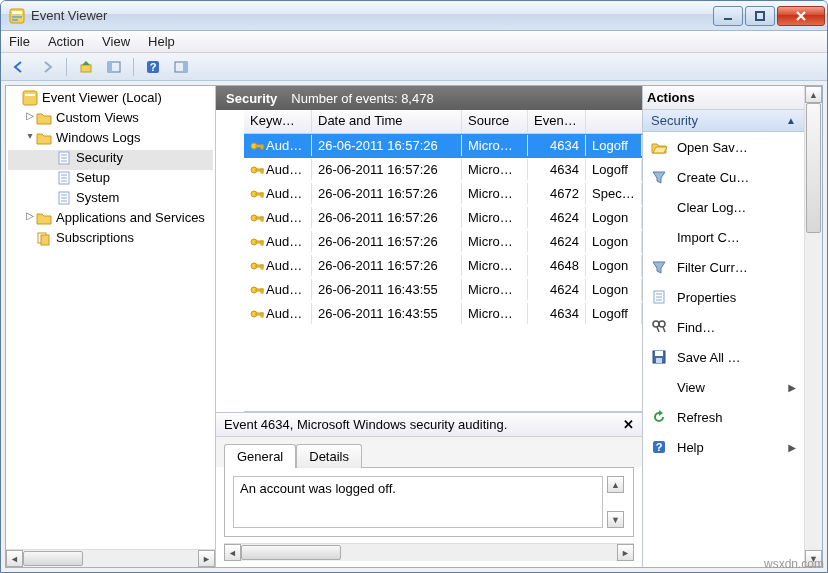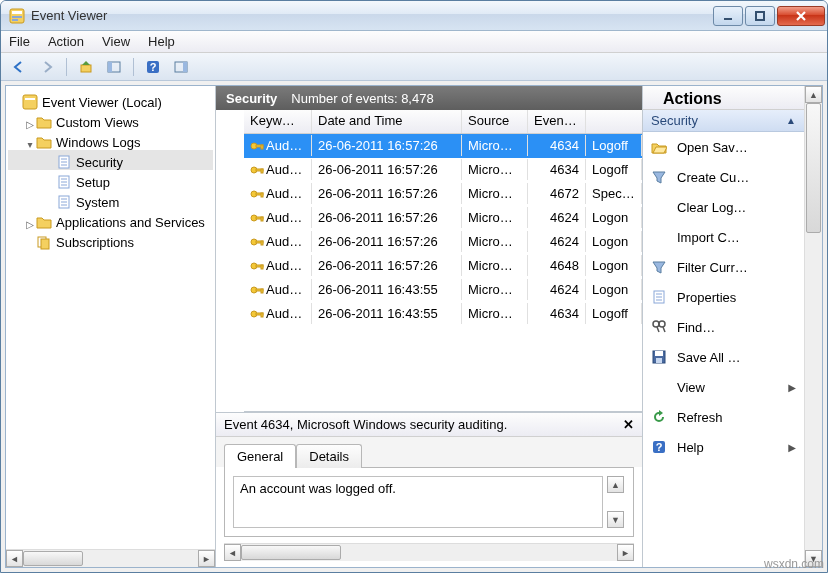--- a/index.html
+++ b/index.html
@@ -39,21 +39,21 @@
 .tool-btn { width: 24px; height: 22px; display: flex; align-items: center; justify-content: center; border: 1px solid transparent; border-radius: 3px; }
 .tool-sep { width:1px; height:18px; background:#b0c0d4; margin:0 3px; }
 .body {
   flex:1; display:flex; margin:4px; background:#fff; border:1px solid #9bb3cc; min-height:0;
 }
 .tree-pane {
   width: 210px; border-right:1px solid #c0c8d0; overflow:hidden; display:flex; flex-direction:column;
   background:#fff;
 }
 .tree { flex:1; padding:4px 2px; font-size:13px; overflow:hidden; white-space:nowrap; }
-.tree-row { display:flex; align-items:flex-end; height:20px; padding-right:4px; cursor:default; }
+.tree-row { display:flex; align-items:flex-start; height:20px; padding-right:4px; cursor:default; }
 .tree-row .exp { width:12px; text-align:center; font-size:10px; color:#666; }
 .tree-row .ticon { width:16px; height:16px; margin-right:4px; flex-shrink:0; }
 .tree-row.sel { background:#e5e5e5; }
 .indent-0{padding-left:2px} .indent-1{padding-left:16px} .indent-2{padding-left:36px}
 .hscroll { height:18px; border-top:1px solid #ddd; background:#f0f0f0; display:flex; align-items:center; }
 .hscroll .arrow{width:17px;height:17px;border:1px solid #ababab;background:linear-gradient(#fff,#e3e3e3);display:flex;align-items:center;justify-content:center;font-size:9px;color:#555}
 .hscroll .track{flex:1;height:17px;background:#efefef;position:relative}
 .hscroll .thumb{position:absolute;left:0;width:60px;height:15px;top:1px;background:linear-gradient(#f8f8f8,#d8d8d8);border:1px solid #ababab;border-radius:2px}
 .center-pane { flex:1; display:flex; flex-direction:column; min-width:0; }
 .list-header {
@@ -75,21 +75,21 @@
 .tabs { display:flex; padding:6px 8px 0 8px; gap:0; background:#f4f4f4; }
 .tab { padding:4px 12px; border:1px solid #b7b7b7; border-bottom:none; background:linear-gradient(#fdfdfd,#ececec); font-size:13px; position:relative; top:1px; border-radius:3px 3px 0 0;}
 .tab.active { background:#fff; }
 .tab-content { flex:1; margin:0 8px 6px 8px; border:1px solid #b7b7b7; background:#fff; padding:8px; display:flex; }
 .tab-content .msg { flex:1; border:1px solid #c0c0c0; padding:4px 6px; font-size:13px; }
 .tab-content .vsc { width:18px; margin-left:4px; display:flex; flex-direction:column;}
 .tab-content .vsc .arrow{width:17px;height:17px;border:1px solid #ababab;background:linear-gradient(#fff,#e3e3e3);display:flex;align-items:center;justify-content:center;font-size:9px;color:#555}
 .tab-hscroll{height:18px;margin:0 8px 6px 8px;display:flex;align-items:center;background:#f0f0f0}
 .actions-pane { width:180px; border-left:1px solid #c0c8d0; display:flex; background:#fff; }
 .actions-body{flex:1;display:flex;flex-direction:column}
-.actions-header { height:24px; background:linear-gradient(#fdfdfd,#ececf3); border-bottom:1px solid #d0d0d0; padding:4px 20px; font-weight:bold; font-size:16px; }
+.actions-header { height:24px; background:linear-gradient(#fdfdfd,#ececf3); border-bottom:1px solid #d0d0d0; padding:4px 4px; font-weight:bold; font-size:13px; }
 .actions-section-hdr { height:22px; background:linear-gradient(#e6eefb,#cfddf2); border-bottom:1px solid #b9c9df; padding:2px 8px; display:flex; align-items:center; font-size:13px; color:#2a4a7a;}
 .actions-section-hdr .caret{margin-left:auto;font-size:10px}
 .actions-list { flex:1; display:flex; flex-direction:column; }
 .action-item { display:flex; align-items:center; height:30px; padding:0 8px; gap:10px; font-size:13px; cursor:pointer; }
 .action-item .aicon{width:16px;height:16px;flex-shrink:0}
 .action-item .sub{margin-left:auto;font-size:10px;color:#555}
 .vscrollbar{width:18px;background:#efefef;border-left:1px solid #ddd;display:flex;flex-direction:column}
 .vscrollbar .arrow{height:17px;border:1px solid #ababab;background:linear-gradient(#fff,#e3e3e3);display:flex;align-items:center;justify-content:center;font-size:9px;color:#555}
 .vscrollbar .track{flex:1;position:relative}
 .vscrollbar .thumb{position:absolute;top:0;left:1px;right:1px;height:130px;background:linear-gradient(#f8f8f8,#d8d8d8);border:1px solid #ababab;border-radius:2px}

